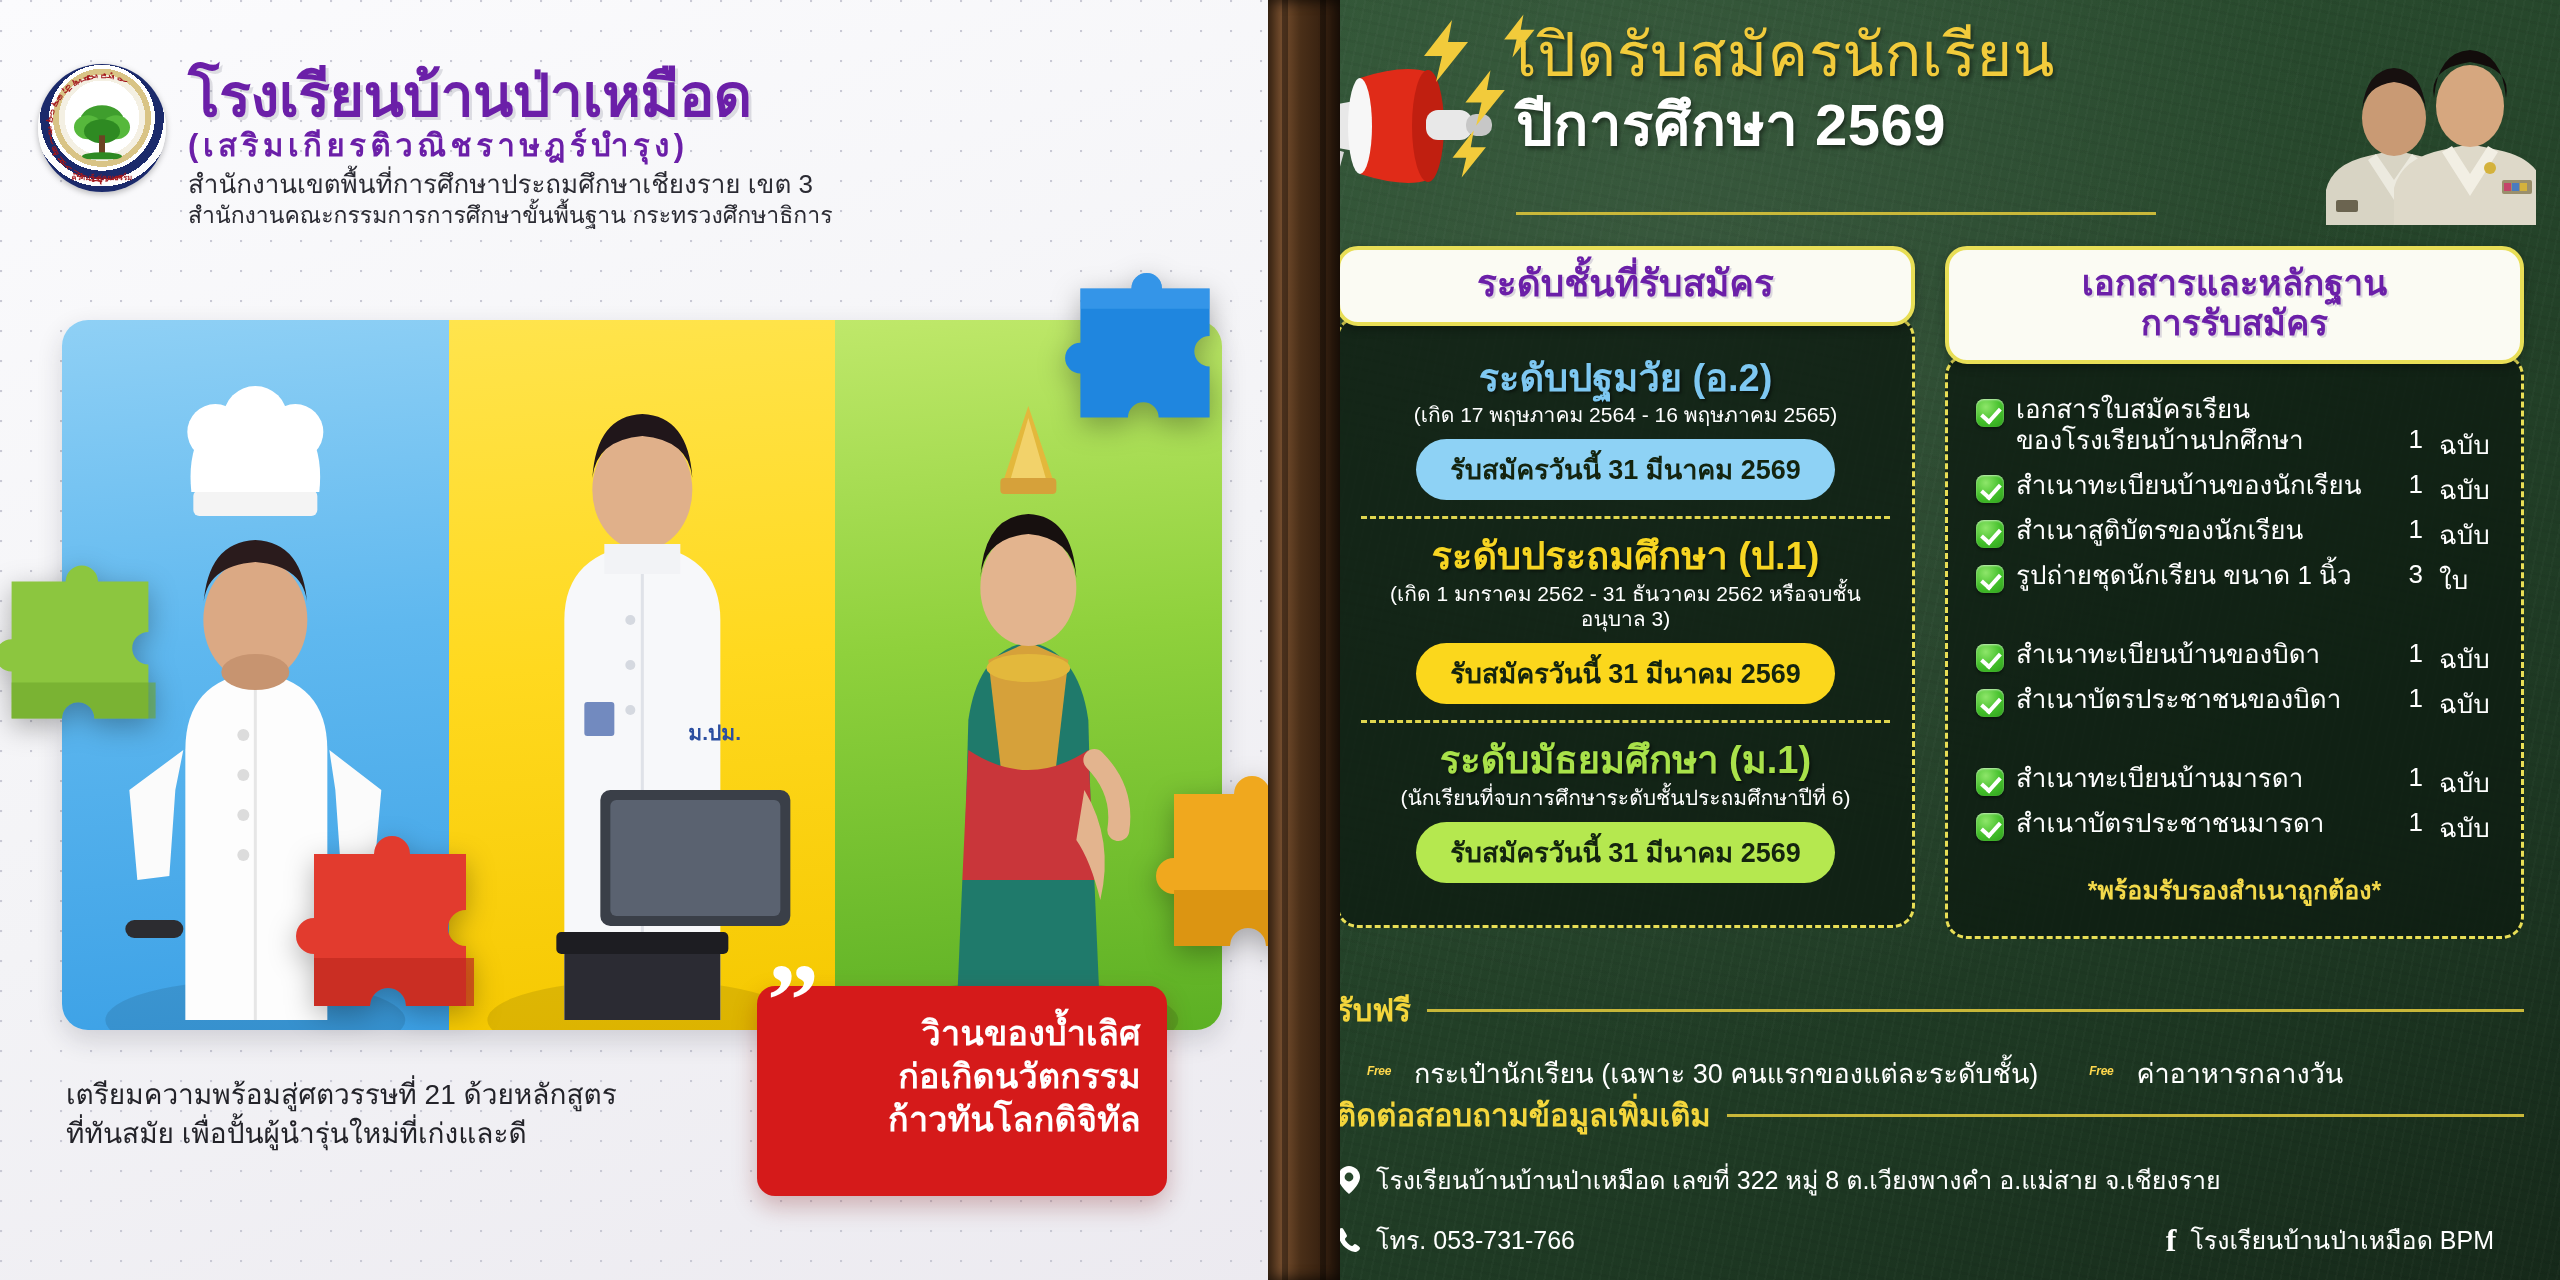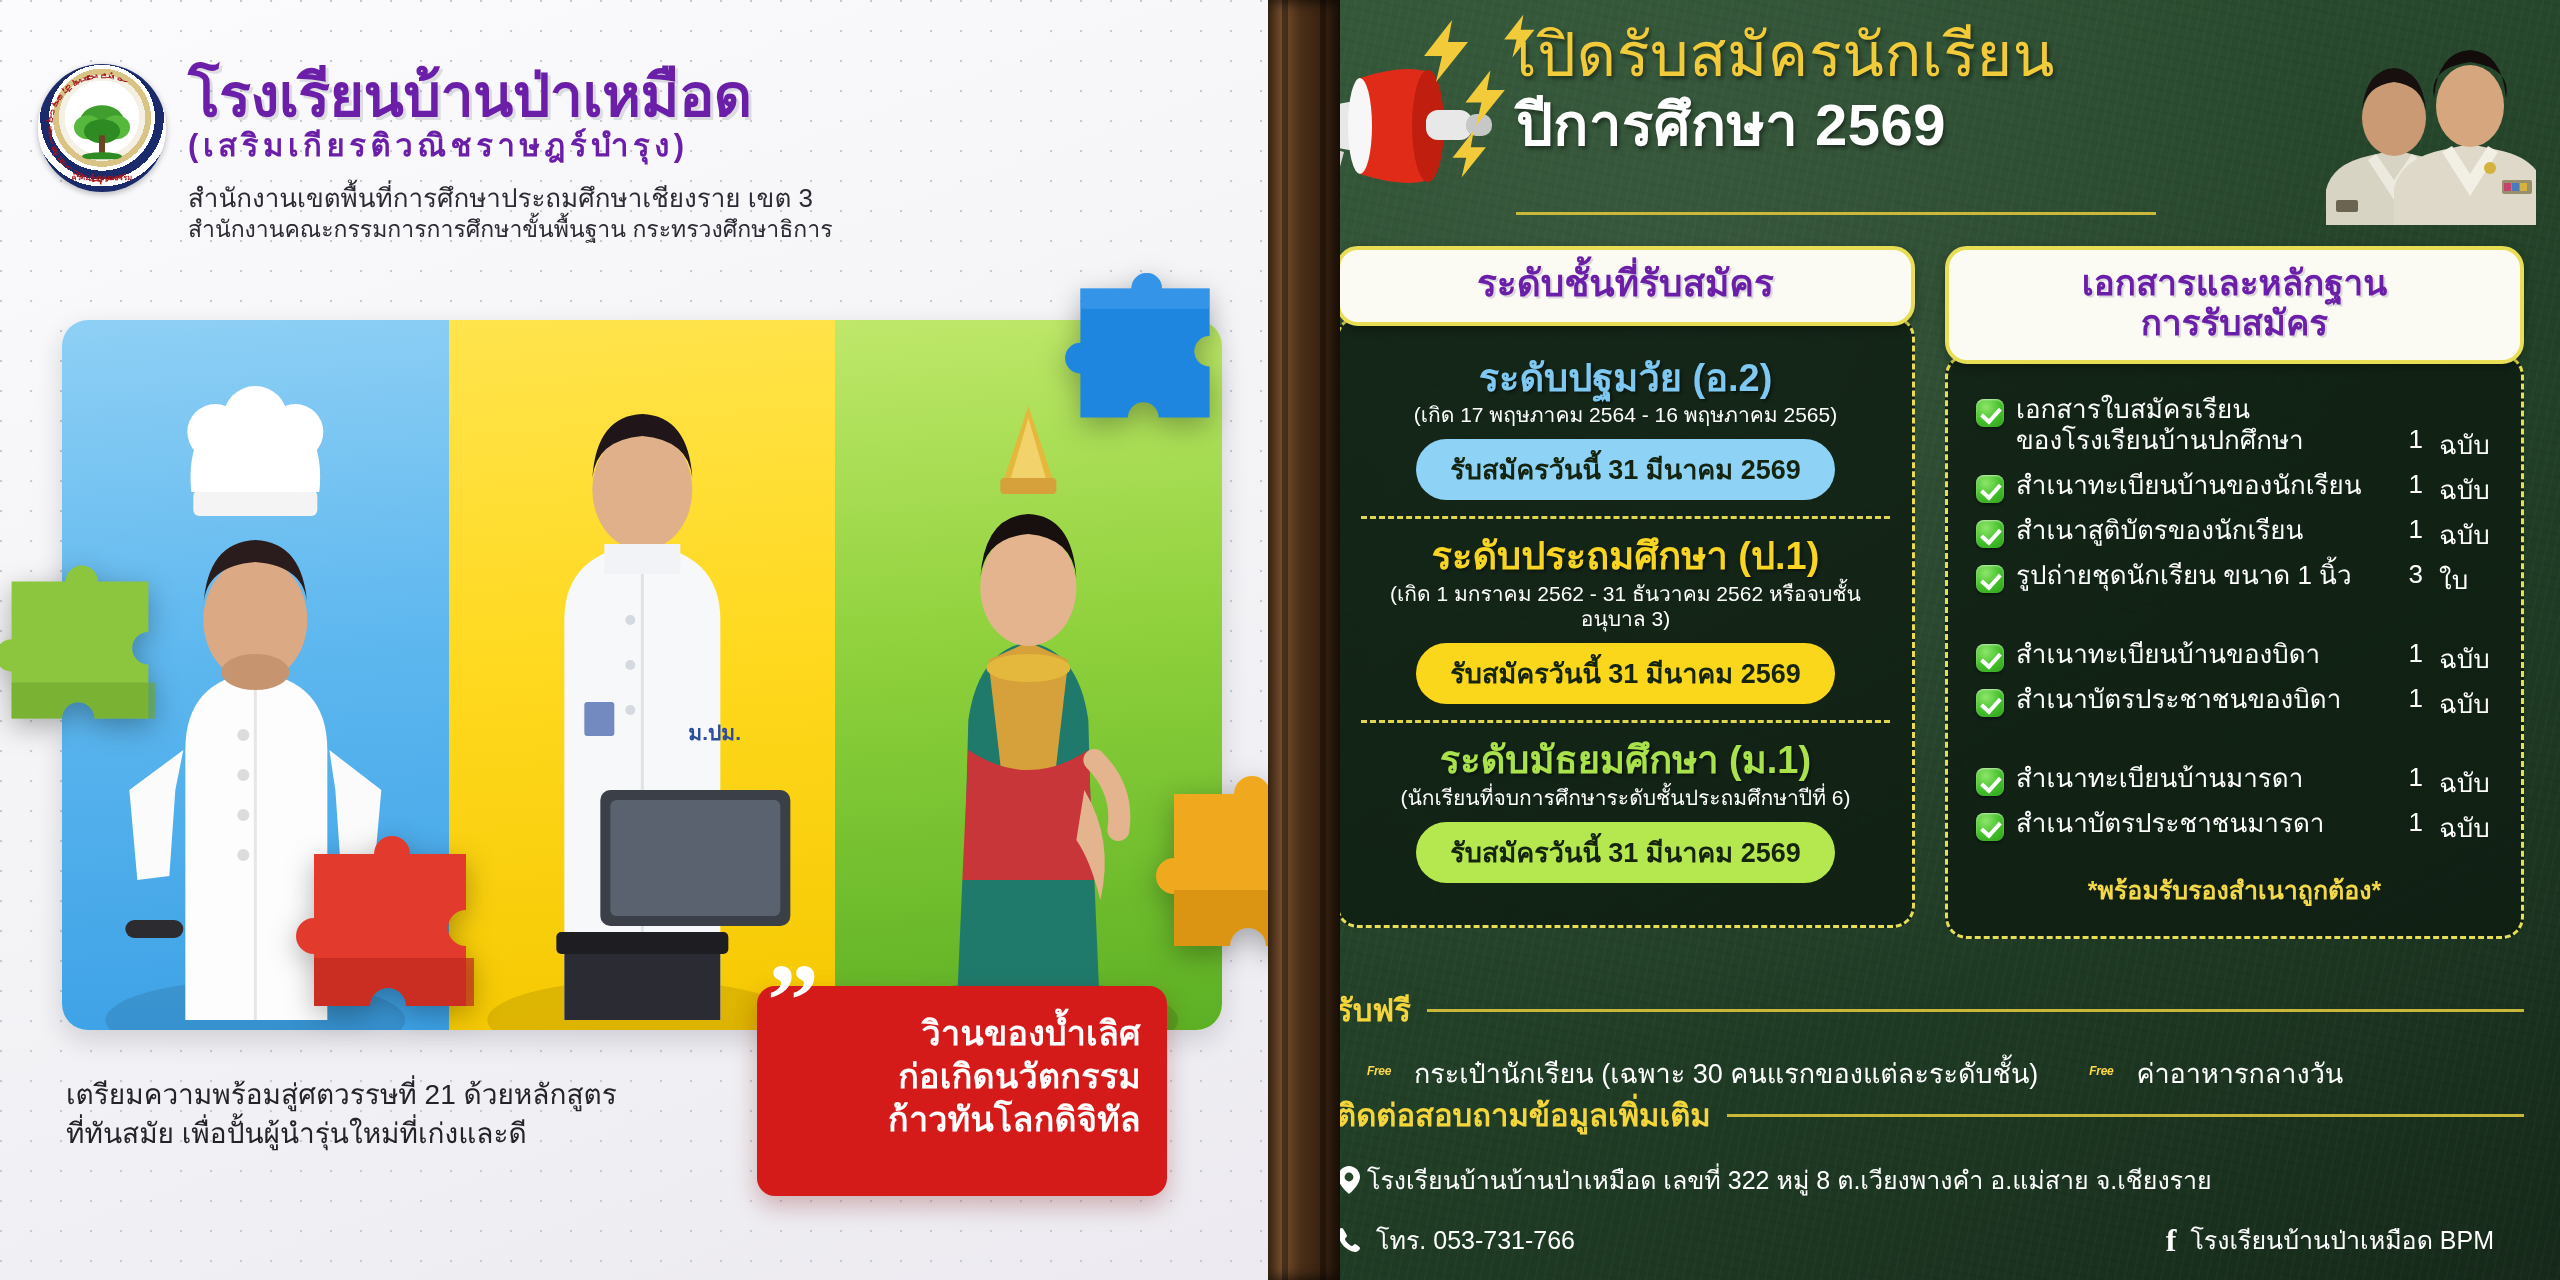--- a/index.html
+++ b/index.html
@@ -54,21 +54,21 @@
   .title-main {
     font-size: 59px; font-weight: 800; color: #6b1fa8; line-height: 1.02;
     letter-spacing: -0.5px;
     text-shadow: 3px 3px 0 rgba(120,120,135,.22);
   }
   .title-sub {
     font-size: 31px; font-weight: 700; color: #6b1fa8; line-height: 1.22;
     letter-spacing: 4.6px; margin-top: 1px;
   }
   .title-line3 {
-    font-size: 26px; color: #2b2b33; line-height: 1.28; margin-top: 17px; font-weight: 500;
+    font-size: 26px; color: #2b2b33; line-height: 1.28; margin-top: 3px; font-weight: 500;
   }
   .title-line4 {
     font-size: 23px; color: #2b2b33; line-height: 1.28; font-weight: 500;
   }
 
   
   .photo-strip {
     position: absolute; left: 62px; top: 320px;
     width: 1160px; height: 710px;
     border-radius: 26px; overflow: hidden;
@@ -211,21 +211,21 @@
   }
   .free-star b {
     position: absolute; left: 0; right: 0; top: 13px; text-align: center;
     font-size: 12px; color: #ffd84d; font-style: italic; letter-spacing: -.3px;
   }
   .free-text { font-size: 27px; color: #ffffff; }
 
   
   .contact-sec { position: absolute; left: 36px; top: 1090px; right: 36px; }
   .contact-rows { margin-top: 20px; }
-  .c-row { display: flex; align-items: center; gap: 5px; font-size: 25px; color: #fff; margin-bottom: 20px; text-align: right; }
+  .c-row { display: flex; align-items: center; gap: 14px; font-size: 25px; color: #fff; margin-bottom: 20px; text-align: right; }
   .c-ico { width: 26px; height: 30px; flex: 0 0 auto; display: flex; align-items: center; justify-content: center; }
   .c-row-split { display: flex; align-items: center; justify-content: space-between; }
   .fb { display: flex; align-items: center; gap: 14px; font-size: 25px; color: #fff; padding-right: 30px; }
   .fb-ico { font-family: "Liberation Serif", serif; font-weight: 800; font-size: 32px; color: #fff; }
 </style>
 </head>
 <body>
 
 <div id="poster">
 

